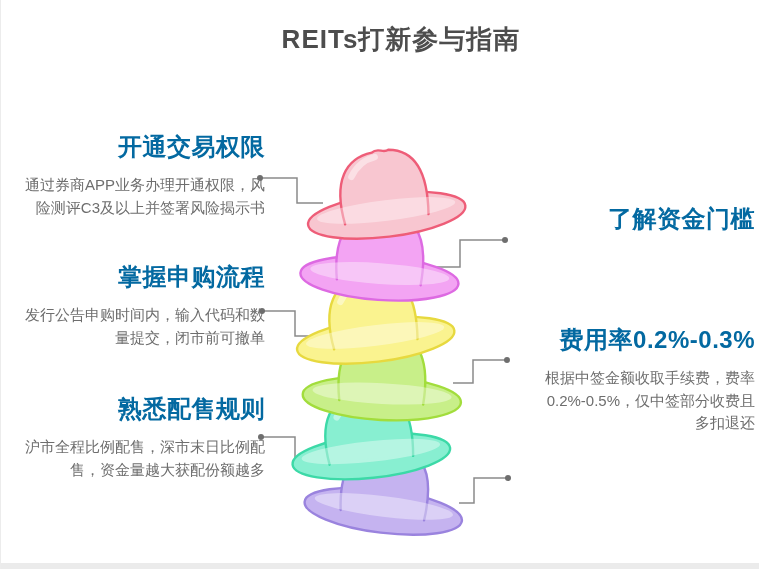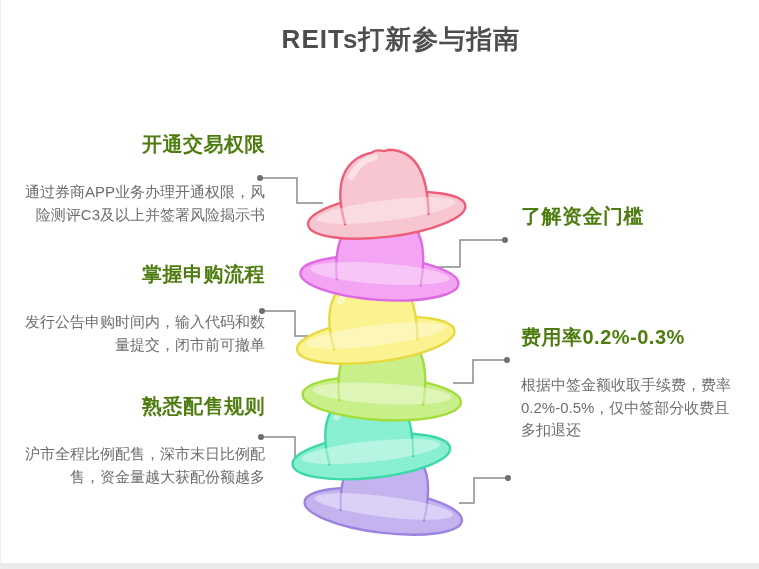--- a/index.html
+++ b/index.html
@@ -18,33 +18,33 @@
     text-align:center;
     font-size:26px;
     font-weight:bold;
     letter-spacing:1px;
     color:#4d4d4d;
     padding-left:41px;
   }
   .tblock{position:absolute;width:240px;}
   .tblock h2{
     margin:0;
-    font-size:20px;
+    font-size:24px;
     font-weight:bold;
-    color:#4d7c0f;
+    color:#0369a1;
     letter-spacing:0.5px;
   }
   .tblock p{
-    margin:23px 0 0 0;
+    margin:11px 0 0 0;
     font-size:15px;
     line-height:1.5;
     color:#6e6e6e;
   }
   .tblock.left{left:22px;width:242px;text-align:right;}
-  .tblock.right{left:520px;width:222px;text-align:left;}
+  .tblock.right{left:532px;width:222px;text-align:right;}
   svg.overlay{position:absolute;left:0;top:0;}
   .connector{stroke:#8a8a8a;stroke-width:1.5;fill:none;}
   .connector-dot{fill:#6e6e6e;stroke:none;}
   .bottom-bar{
     position:absolute;left:0;right:0;bottom:0;height:6px;
     background:#ebebeb;
   }
 </style>
 </head>
 <body>

